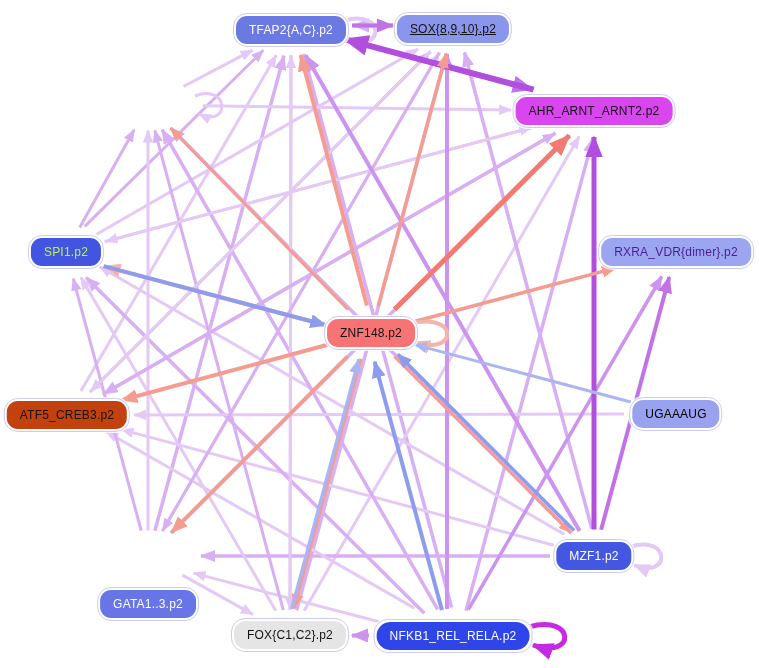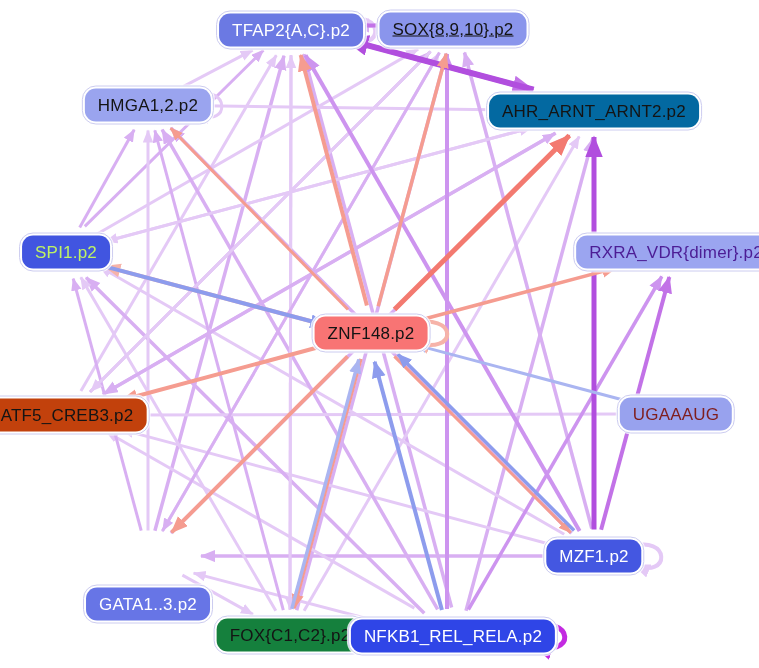--- a/index.html
+++ b/index.html
@@ -18,21 +18,21 @@
     background:#ffffff;
     border:1px solid #ccccf0;
     border-radius:14px;
     padding:2px;
     pointer-events:auto;
     box-shadow:0 0 0 1px rgba(255,255,255,.8);
   }
   .node-fill{
     border-radius:11px;
     padding:8px 13px;
-    font-size:17px;
+    font-size:12px;
     line-height:1;
     white-space:nowrap;
     letter-spacing:.2px;
   }
 </style>
 </head>
 <body>
 
 <div class="stage">
   <svg id="edges" width="759" height="668">
@@ -140,46 +140,43 @@
       <path d="M529,627 C576,614 576,660 533,645" stroke="#c32ae1" stroke-width="5" fill="none" marker-end="url(#arr-mag)"></path>
     </svg>
   <div id="nodes">
       <div class="node" style="left: 291px; top: 30px;">
         <div class="node-fill" style="background: rgb(107, 121, 227); color: rgb(255, 255, 255);">TFAP2{A,C}.p2</div>
       </div>
       <div class="node" style="left: 453px; top: 29px;">
         <div class="node-fill" style="background: rgb(138, 149, 236); color: rgb(20, 20, 20); text-decoration: underline;">SOX{8,9,10}.p2</div>
       </div>
       <div class="node" style="left: 594px; top: 111px;">
-        <div class="node-fill" style="background: #0369a1; color: rgb(20, 20, 20);">AHR_ARNT_ARNT2.p2</div>
-      </div>
-      <div class="node" style="left: 148px; top: 105px;">
-        <div class="node-fill" style="background: rgb(154, 164, 239); color: rgb(20, 20, 20);">HMGA1,2.p2</div>
+        <div class="node-fill" style="background: #d946ef; color: rgb(20, 20, 20);">AHR_ARNT_ARNT2.p2</div>
       </div>
       <div class="node" style="left: 66px; top: 252px;">
         <div class="node-fill" style="background: rgb(65, 85, 224); color: #bef264;">SPI1.p2</div>
       </div>
       <div class="node" style="left: 676px; top: 252px;">
         <div class="node-fill" style="background: rgb(155, 165, 240); color: #4c1d95;">RXRA_VDR{dimer}.p2</div>
       </div>
       <div class="node" style="left: 371px; top: 333px;">
         <div class="node-fill" style="background: rgb(248, 116, 116); color: rgb(20, 20, 20);">ZNF148.p2</div>
       </div>
       <div class="node" style="left: 67px; top: 415px;">
         <div class="node-fill" style="background: #c2410c; color: rgb(20, 20, 20);">ATF5_CREB3.p2</div>
       </div>
       <div class="node" style="left: 676px; top: 414px;">
-        <div class="node-fill" style="background: rgb(152, 162, 238); color: #7f1d1d;">UGAAAUG</div>
+        <div class="node-fill" style="background: rgb(152, 162, 238); color: #000000;">UGAAAUG</div>
       </div>
       <div class="node" style="left: 148px; top: 556px; margin-top: 48px;">
         <div class="node-fill" style="background: rgb(103, 117, 230); color: rgb(255, 255, 255);">GATA1..3.p2</div>
       </div>
       <div class="node" style="left: 594px; top: 556px;">
         <div class="node-fill" style="background: rgb(68, 87, 225); color: #ffffff;">MZF1.p2</div>
       </div>
       <div class="node" style="left: 290px; top: 635px;">
-        <div class="node-fill" style="background: #15803d; color: rgb(20, 20, 20);">FOX{C1,C2}.p2</div>
+        <div class="node-fill" style="background: #e5e5e5; color: rgb(20, 20, 20); border-radius: 12px;">FOX{C1,C2}.p2</div>
       </div>
       <div class="node" style="left: 453px; top: 636px;">
-        <div class="node-fill" style="background: rgb(47, 69, 231); color: rgb(255, 255, 255);">NFKB1_REL_RELA.p2</div>
+        <div class="node-fill" style="background: rgb(47, 69, 231); color: rgb(255, 255, 255); border-radius: 14px;">NFKB1_REL_RELA.p2</div>
       </div>
     </div>
 </div>
 
 </body></html>

